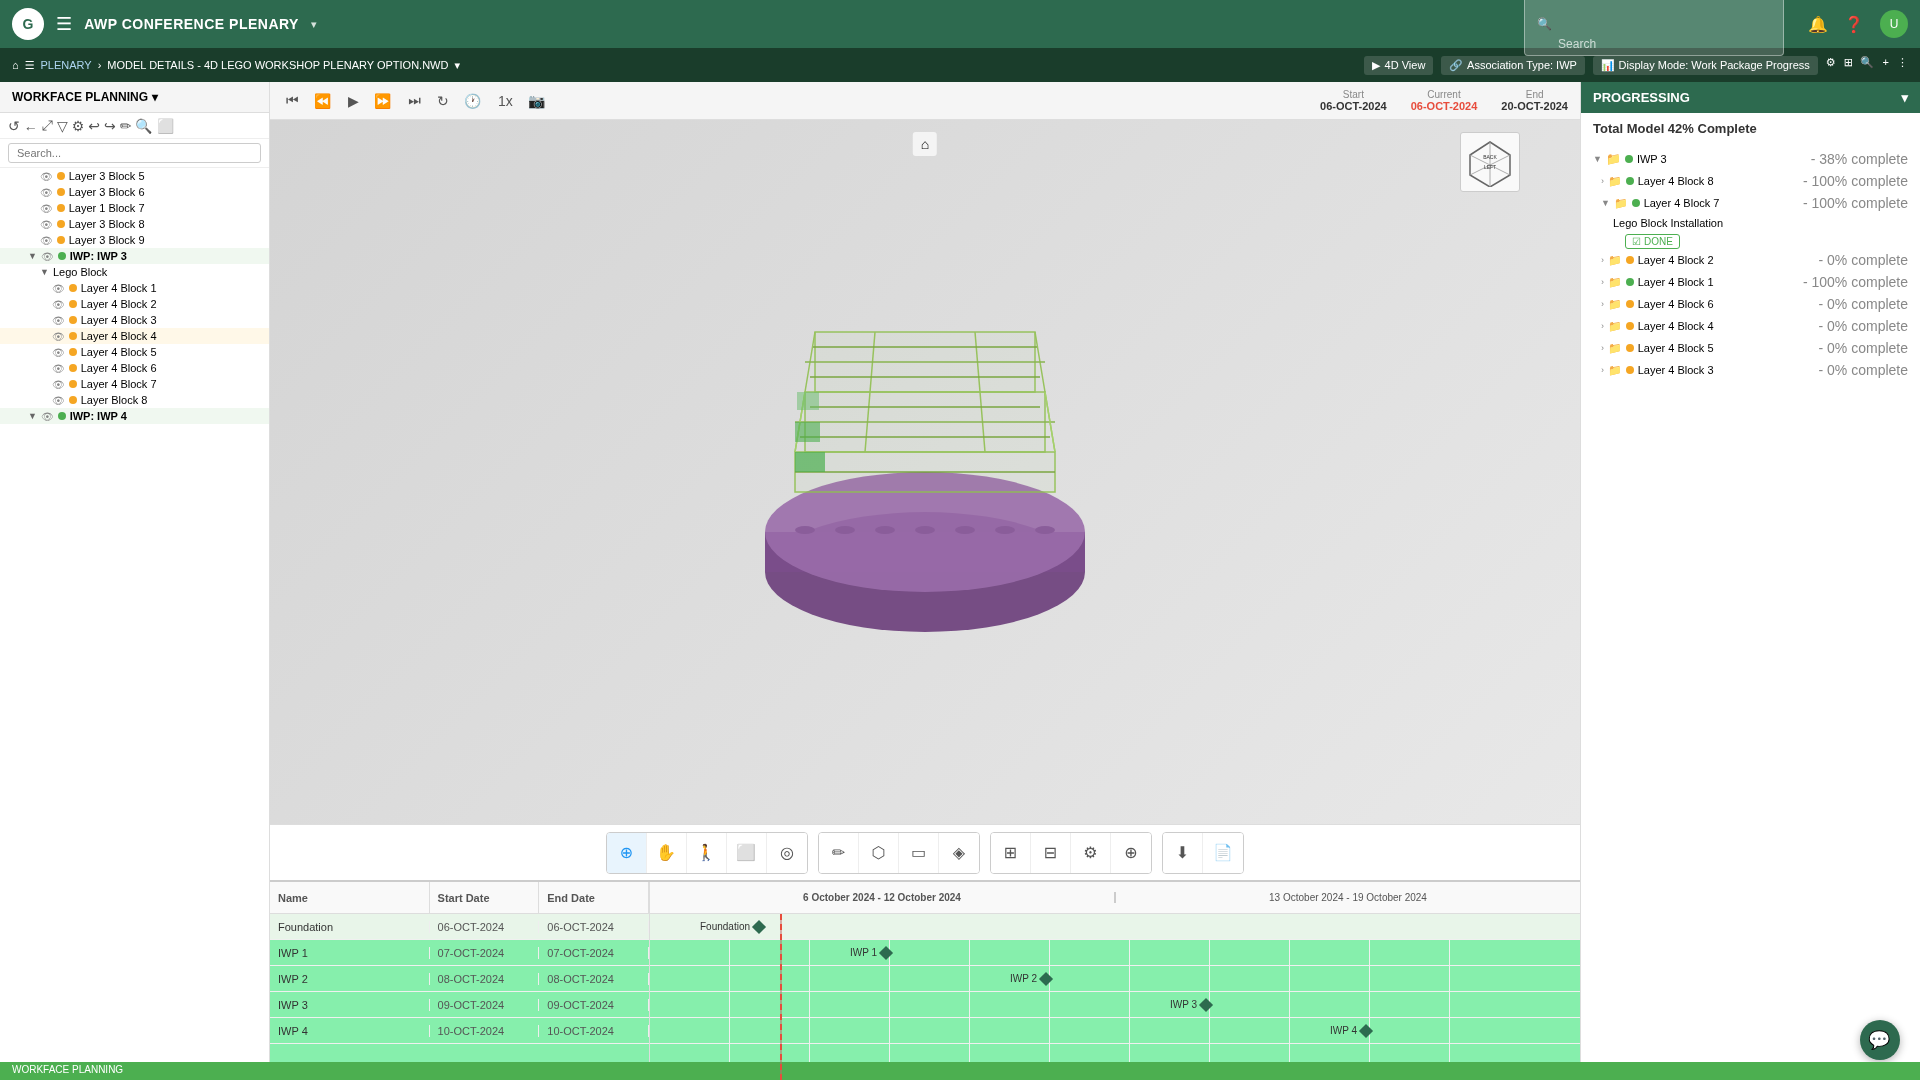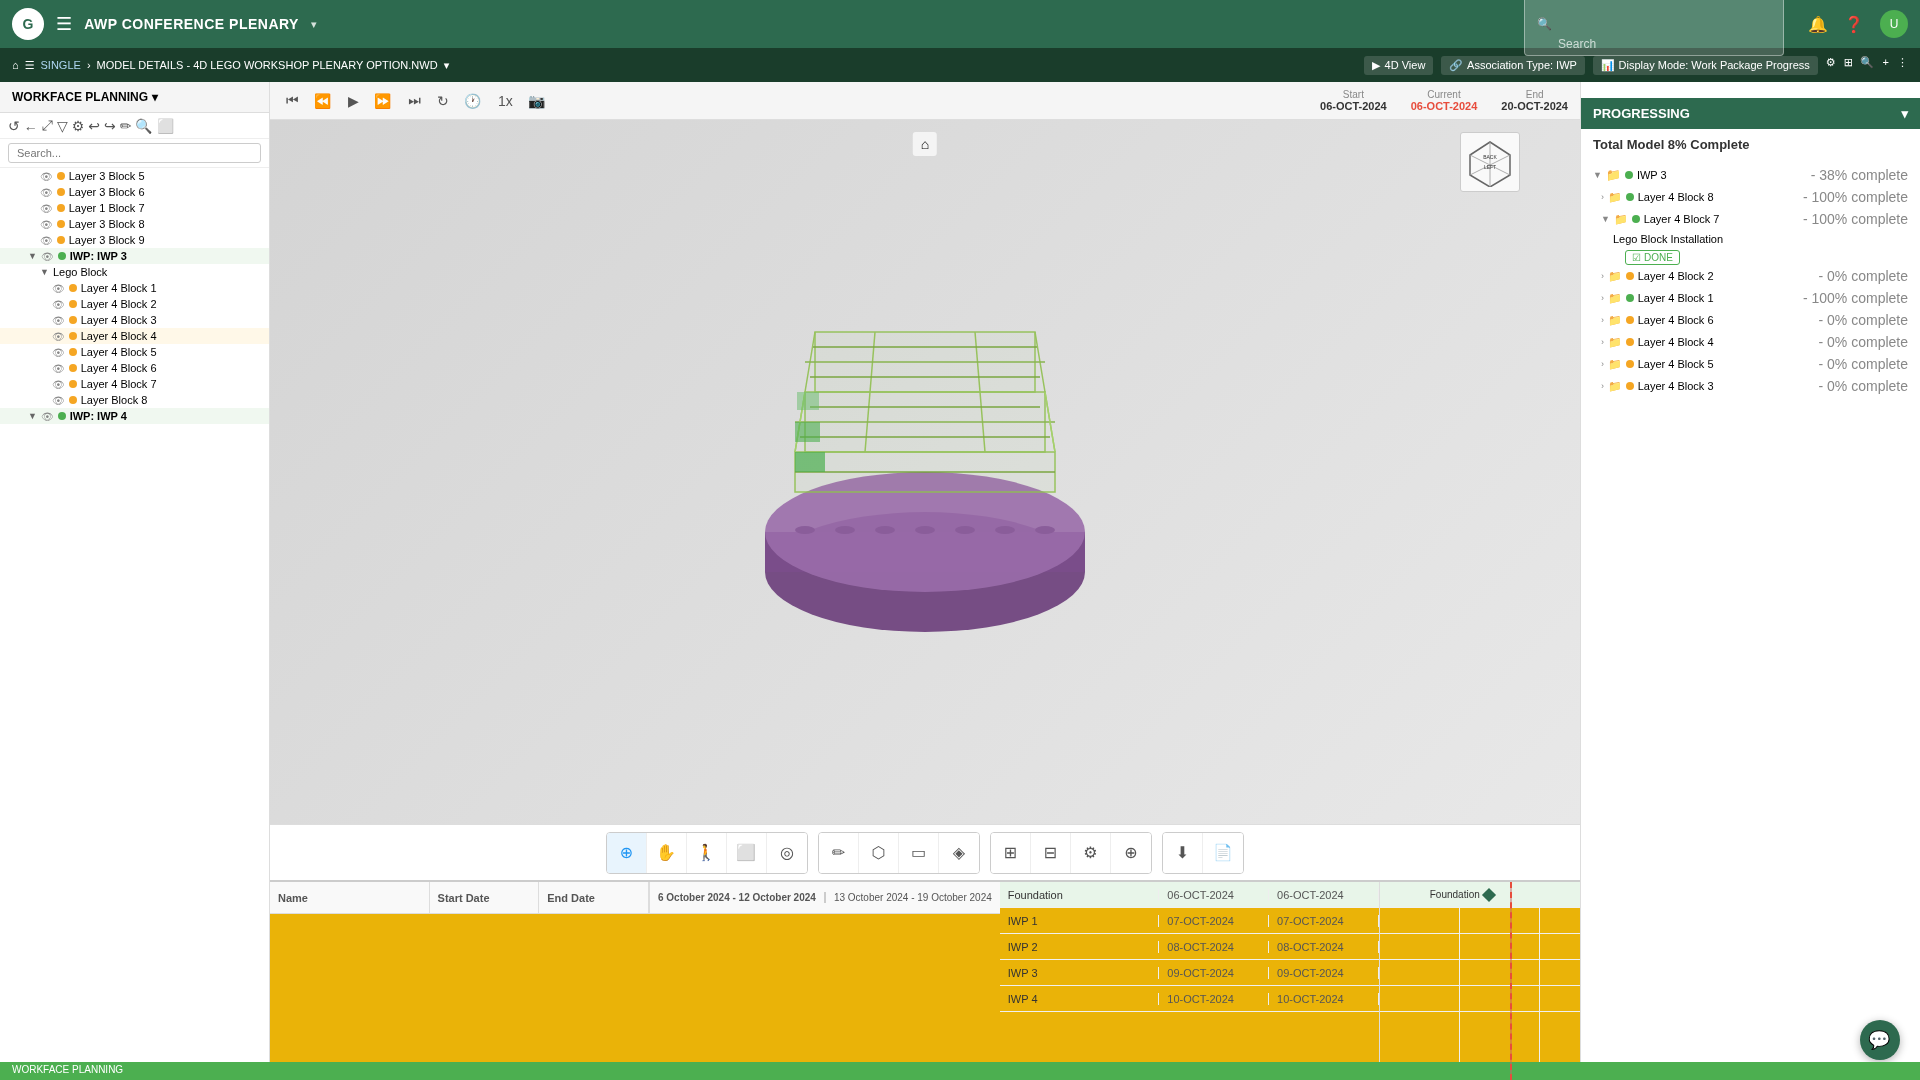--- a/index.html
+++ b/index.html
@@ -207,24 +207,24 @@
       background: white;
       color: #555;
       border-right: 1px solid #eee;
     }
     .tool-btn:last-child { border-right: none; }
     .tool-btn.active { background: #e8f4fd; color: #2196f3; }
 
     
     .gantt-section {
       height: 200px;
-      background: #eab308;
+      background: #86efac;
       border-top: 2px solid #ccc;
       display: flex;
-      flex-direction: row;
+      flex-direction: column;
     }
     .gantt-header {
       display: flex;
       height: 32px;
       border-bottom: 1px solid #ddd;
       background: #f9f9f9;
     }
     .gantt-left-header {
       width: 380px;
       flex-shrink: 0;
@@ -320,21 +320,20 @@
     }
     .right-panel-header {
       background: #2d6a4f;
       color: white;
       padding: 8px 12px;
       display: flex;
       align-items: center;
       justify-content: space-between;
       font-size: 13px;
       font-weight: bold;
-      margin-top: 16px;
     }
     .right-panel-section {
       padding: 8px 12px;
       border-bottom: 1px solid #eee;
     }
     .right-panel-section .section-label {
       font-size: 10px;
       color: #888;
       text-transform: uppercase;
       margin-bottom: 4px;
@@ -415,21 +414,21 @@
   <div class="right-icons">
     <span>🔔</span>
     <span>❓</span>
     <span style="background:#4caf50; border-radius:50%; width:28px; height:28px; display:flex; align-items:center; justify-content:center; font-size:12px; color:white;">U</span>
   </div>
 </div>
 
 <div class="breadcrumb-bar">
   <span>⌂</span>
   <span>☰</span>
-  <span style="color:#aed6f1;">SINGLE</span>
+  <span style="color:#aed6f1;">PLENARY</span>
   <span>›</span>
   <span>MODEL DETAILS - 4D LEGO WORKSHOP PLENARY OPTION.NWD</span>
   <span>▾</span>
   <div class="right-chips">
     <div class="chip">
       <span>▶</span>
       <span>4D View</span>
     </div>
     <div class="chip">
       <span>🔗</span>
@@ -835,21 +834,21 @@
 
   </div>
 
   <div class="right-panel">
     <div class="right-panel-header">
       <span>PROGRESSING</span>
       <span>▾</span>
     </div>
 
 
-    <div class="progress-text">Total Model 8% Complete</div>
+    <div class="progress-text">Total Model 42% Complete</div>
 
     <div class="iwp-tree">
 
       <div class="iwp-item">
         <span class="expand">▼</span>
         <span style="font-size:12px; color:#888;">📁</span>
         <span class="dot" style="background:#4caf50;"></span>
         <span class="item-name">IWP 3</span>
         <span class="item-pct">- 38% complete</span>
       </div>

